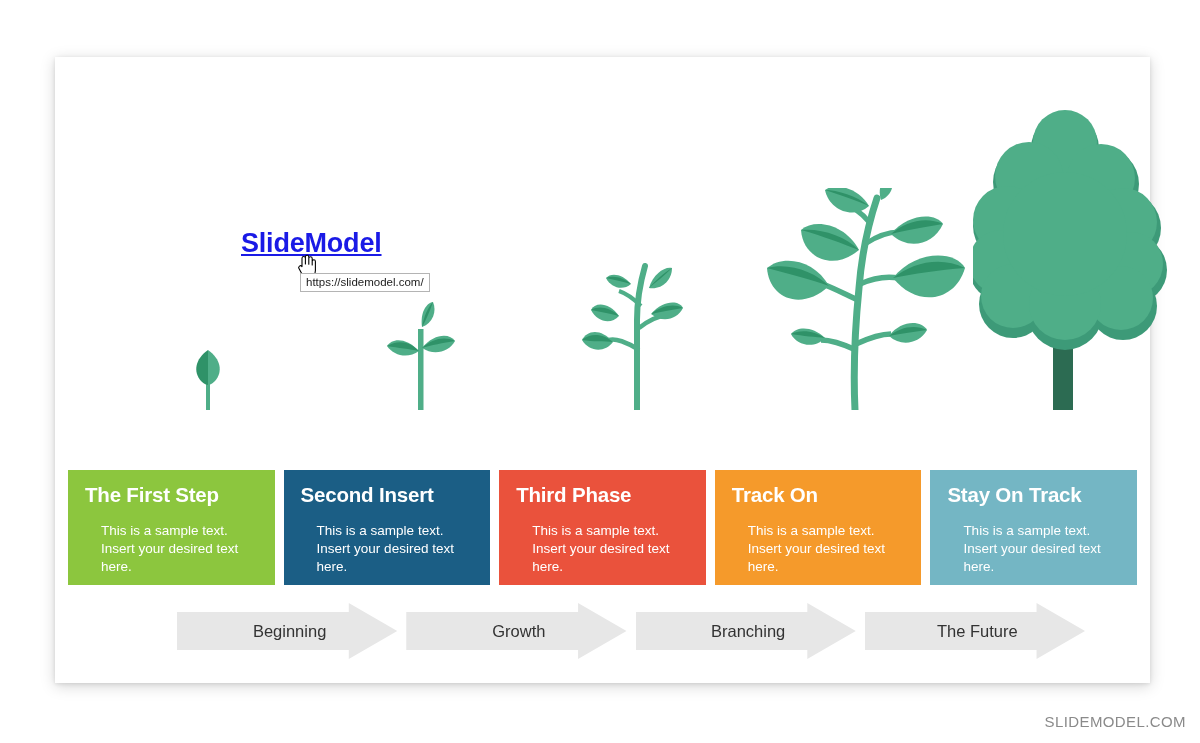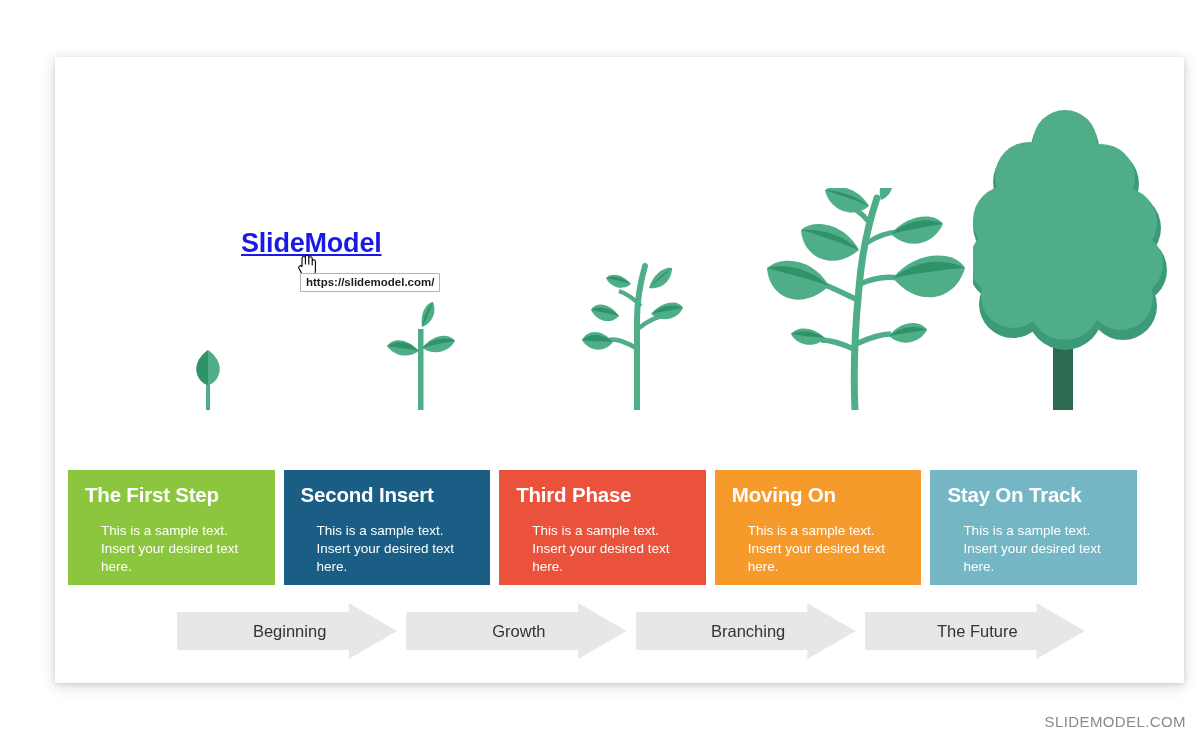--- a/index.html
+++ b/index.html
@@ -17,21 +17,20 @@
 
   
   #slide {
     position: absolute;
     left: 55px;
     top: 57px;
     width: 1095px;
     height: 626px;
     background: #ffffff;
     box-shadow: 0 3px 14px rgba(0,0,0,0.17), 0 1px 4px rgba(0,0,0,0.10);
-    padding-left: 34px;
   }
 
   
   #link-wrap {
     position: absolute;
     left: 186px;
     top: 171px;
   }
   #site-link {
     font-size: 27px;
@@ -53,21 +52,20 @@
     position: absolute;
     left: 59px;
     top: 45px;
     background: #ffffff;
     border: 1px solid #b4b4b4;
     color: #1c1c1c;
     font-size: 11.5px;
     padding: 2px 5px 3px 5px;
     white-space: nowrap;
     font-family: "Liberation Sans", sans-serif;
-    font-weight: bold;
   }
 
   
   .stage-art {
     position: absolute;
     bottom: 0;
   }
   .stage-art svg { display: block; }
 
   #art-1 { left: 130px; bottom: 273px; }
@@ -293,21 +291,21 @@
     </div>
     <div class="card" style="background:#1b5e85">
       <p class="card-title">Second Insert</p>
       <p class="card-body">This is a sample text. Insert your desired text here.</p>
     </div>
     <div class="card" style="background:#ea523c">
       <p class="card-title">Third Phase</p>
       <p class="card-body">This is a sample text. Insert your desired text here.</p>
     </div>
     <div class="card" style="background:#f59a2b">
-      <p class="card-title">Moving On</p>
+      <p class="card-title">Track On</p>
       <p class="card-body">This is a sample text. Insert your desired text here.</p>
     </div>
     <div class="card" style="background:#74b6c4">
       <p class="card-title">Stay On Track</p>
       <p class="card-body">This is a sample text. Insert your desired text here.</p>
     </div>
   </div>
 
   <div id="arrows">
     <div class="arrow">

